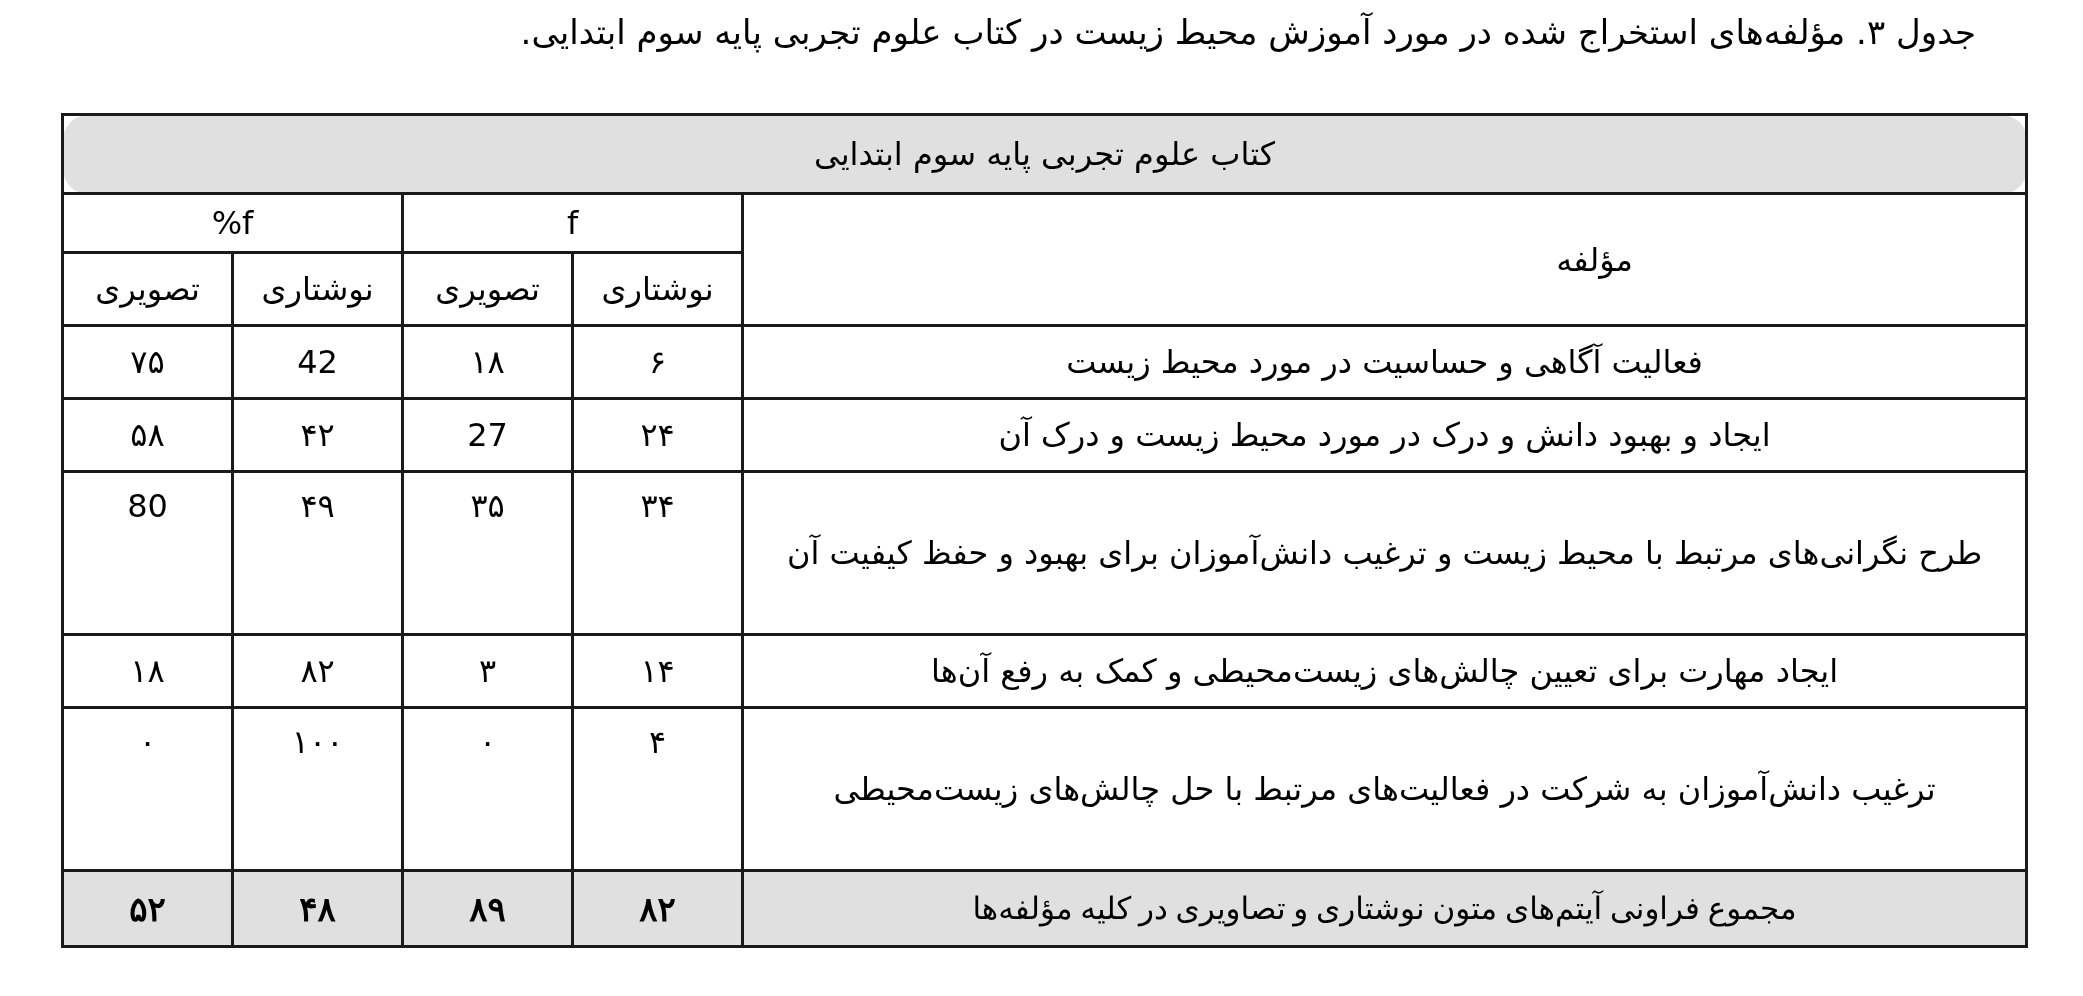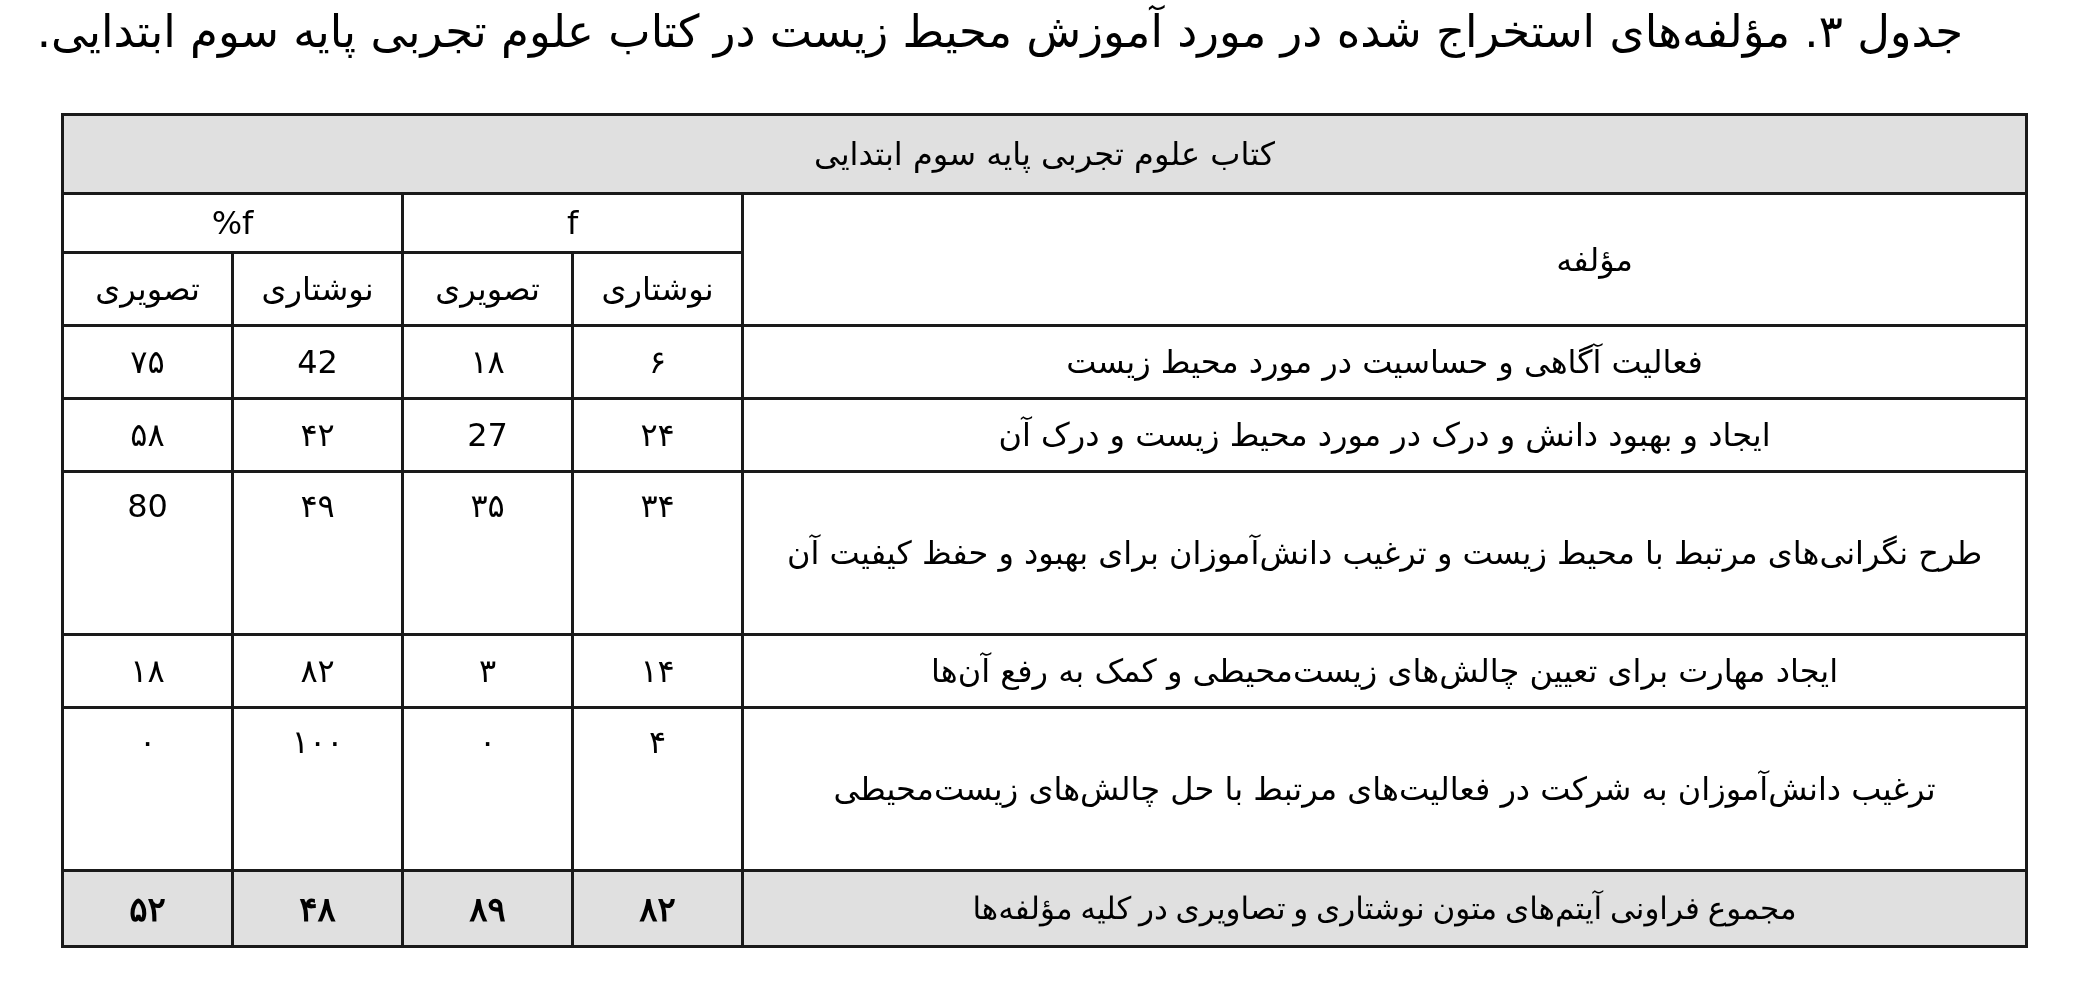--- a/index.html
+++ b/index.html
@@ -11,25 +11,25 @@
       width: 2083px;
       height: 996px;
       position: relative;
       overflow: hidden;
       font-family: "DejaVu Sans", "Liberation Sans", sans-serif;
       color: #000;
     }
     .caption {
       position: absolute;
       top: 2px;
-      left: 3px;
+      left: 16px;
       width: 1960px;
       height: 60px;
       text-align: right;
-      font-size: 45px;
+      font-size: 34px;
       line-height: 60px;
       direction: rtl;
       white-space: nowrap;
     }
     table.data-table {
       position: absolute;
       left: 61px;
       top: 113px;
       width: 1966px;
       border-collapse: collapse;
@@ -44,20 +44,21 @@
       text-align: center;
       vertical-align: middle;
     }
     col.c-name { width: 1284px; }
     col.c-num  { width: 170px; }
     .head-row th {
       background: #e0e0e0;
       font-weight: bold;
       font-size: 34px;
       height: 76px;
+      border-radius: 25px;
     }
     .group-row th { height: 56px; font-size: 34px; }
     .sub-row th   { height: 70px; font-size: 32px; }
     th.name-head {
       vertical-align: top;
       padding-top: 14px;
       text-align: center;
     }
     th.name-head span {
       display: inline-block;

